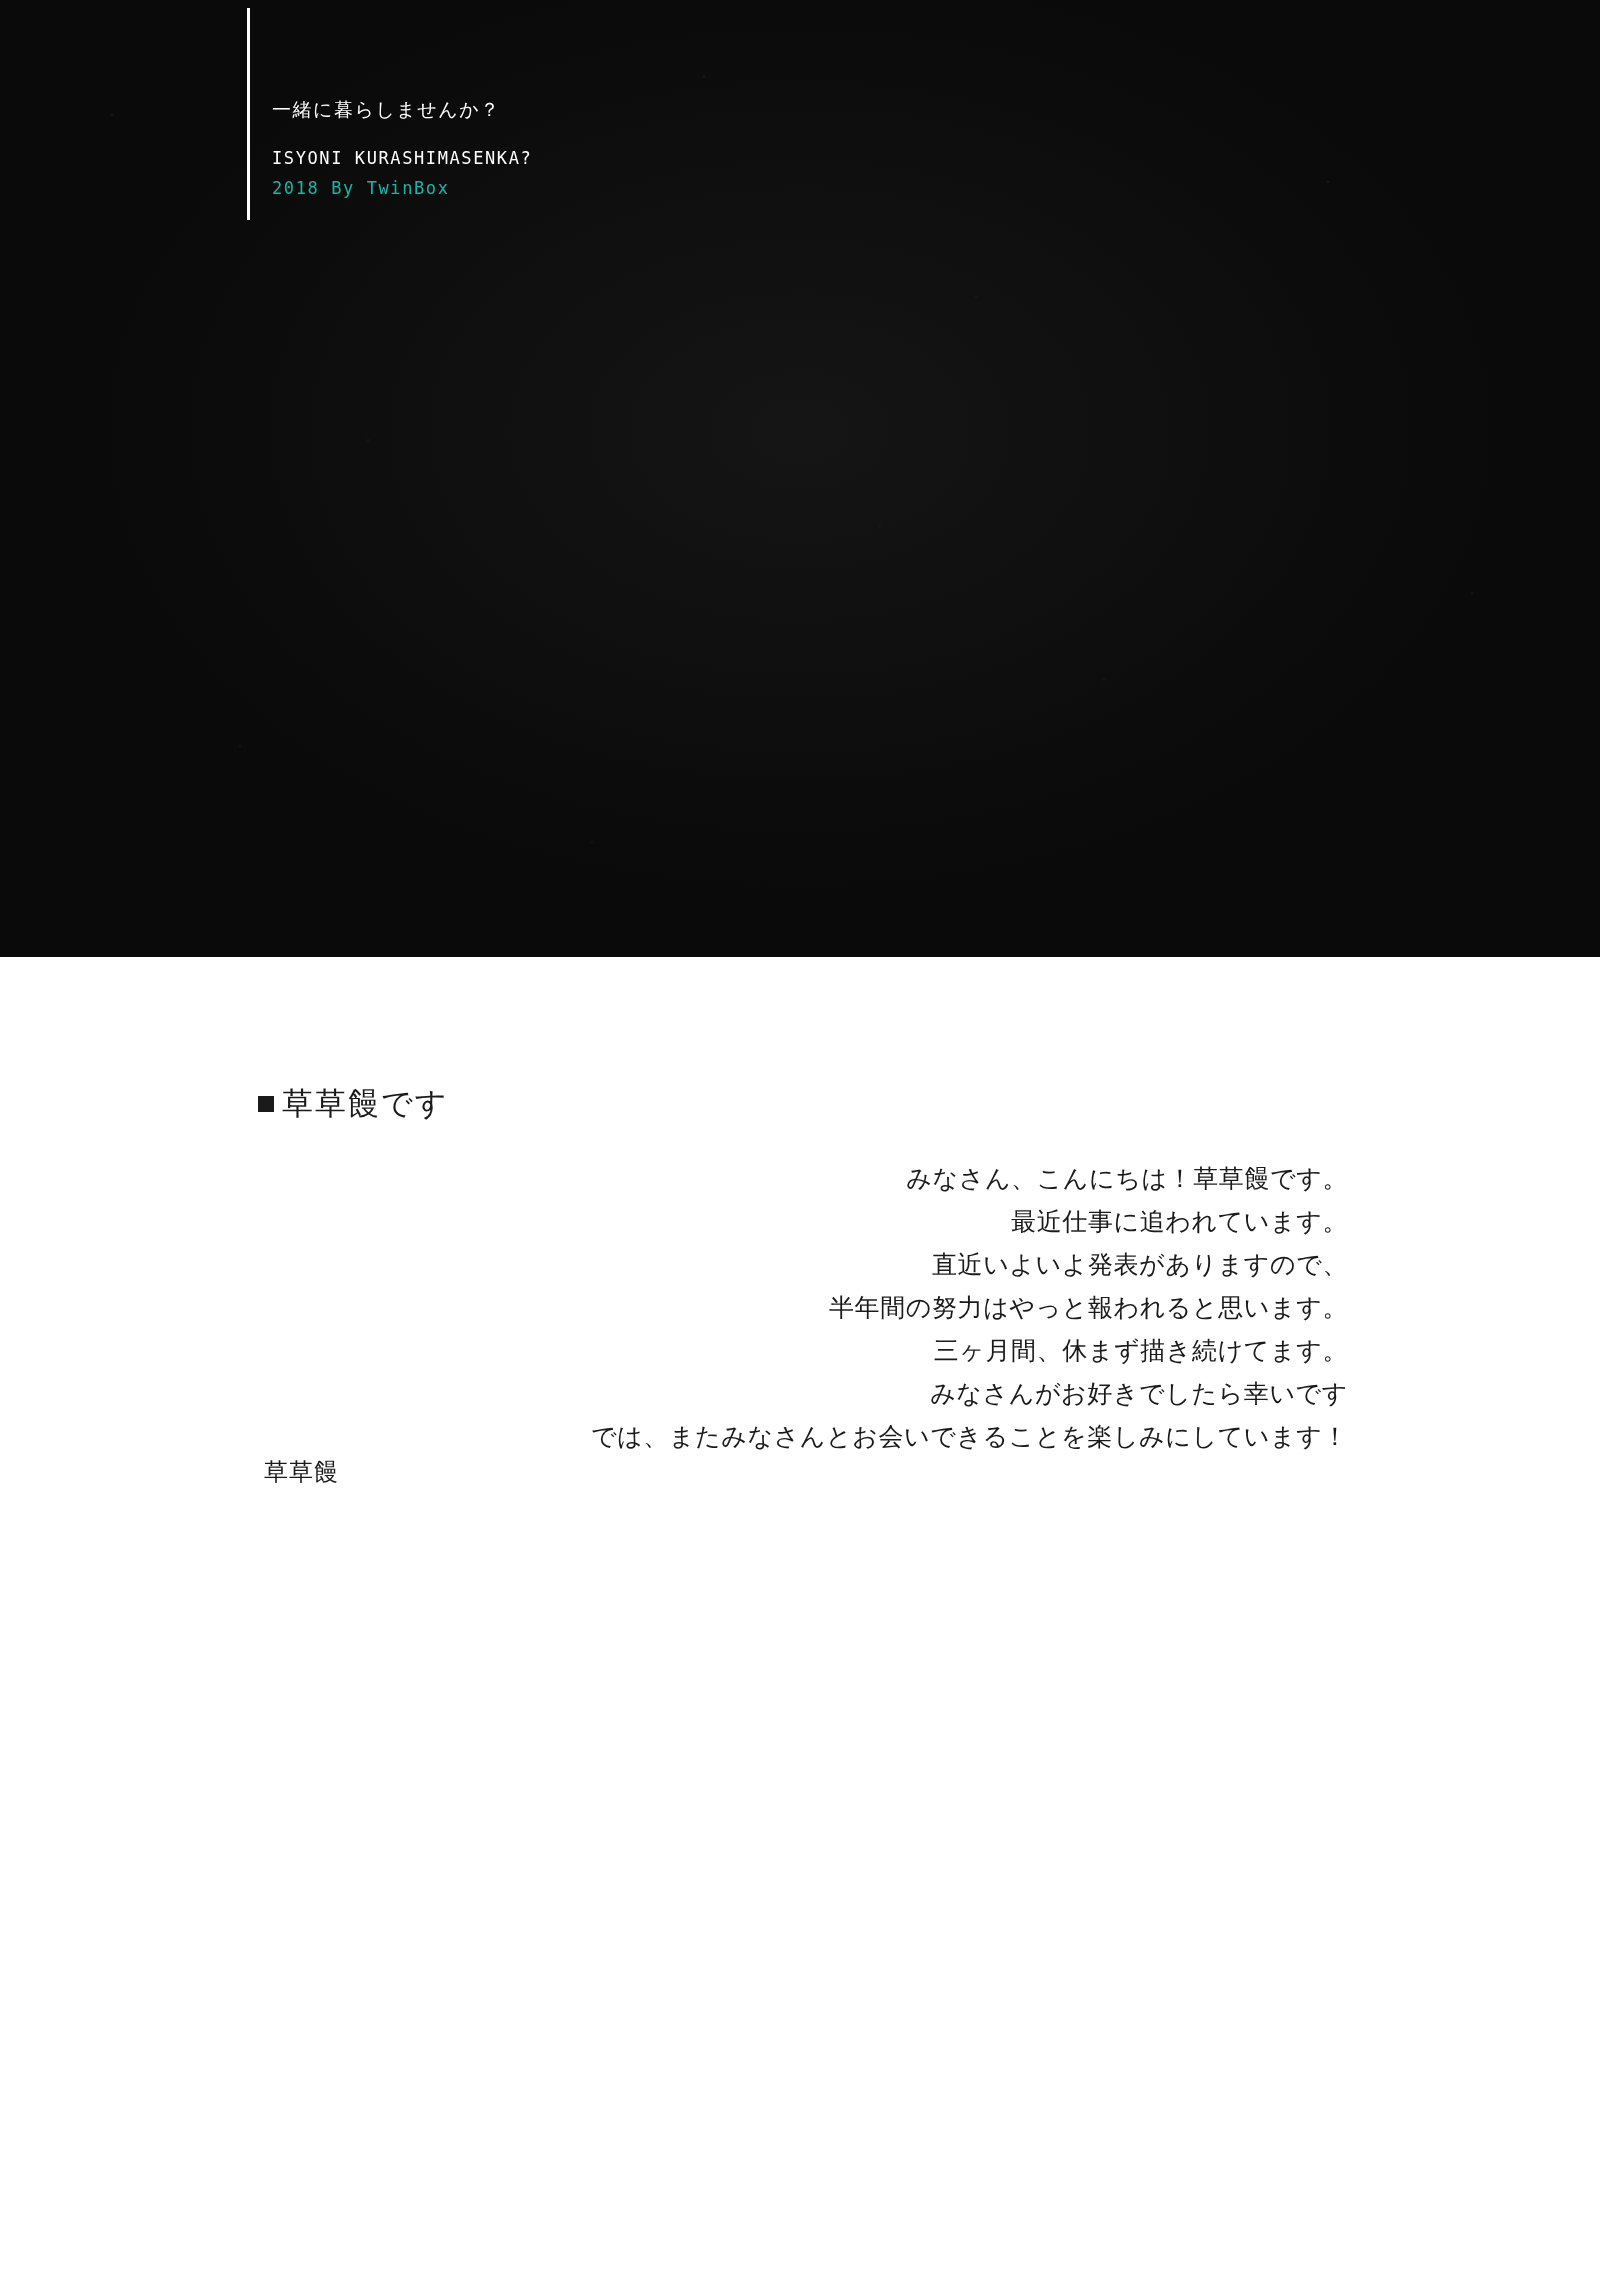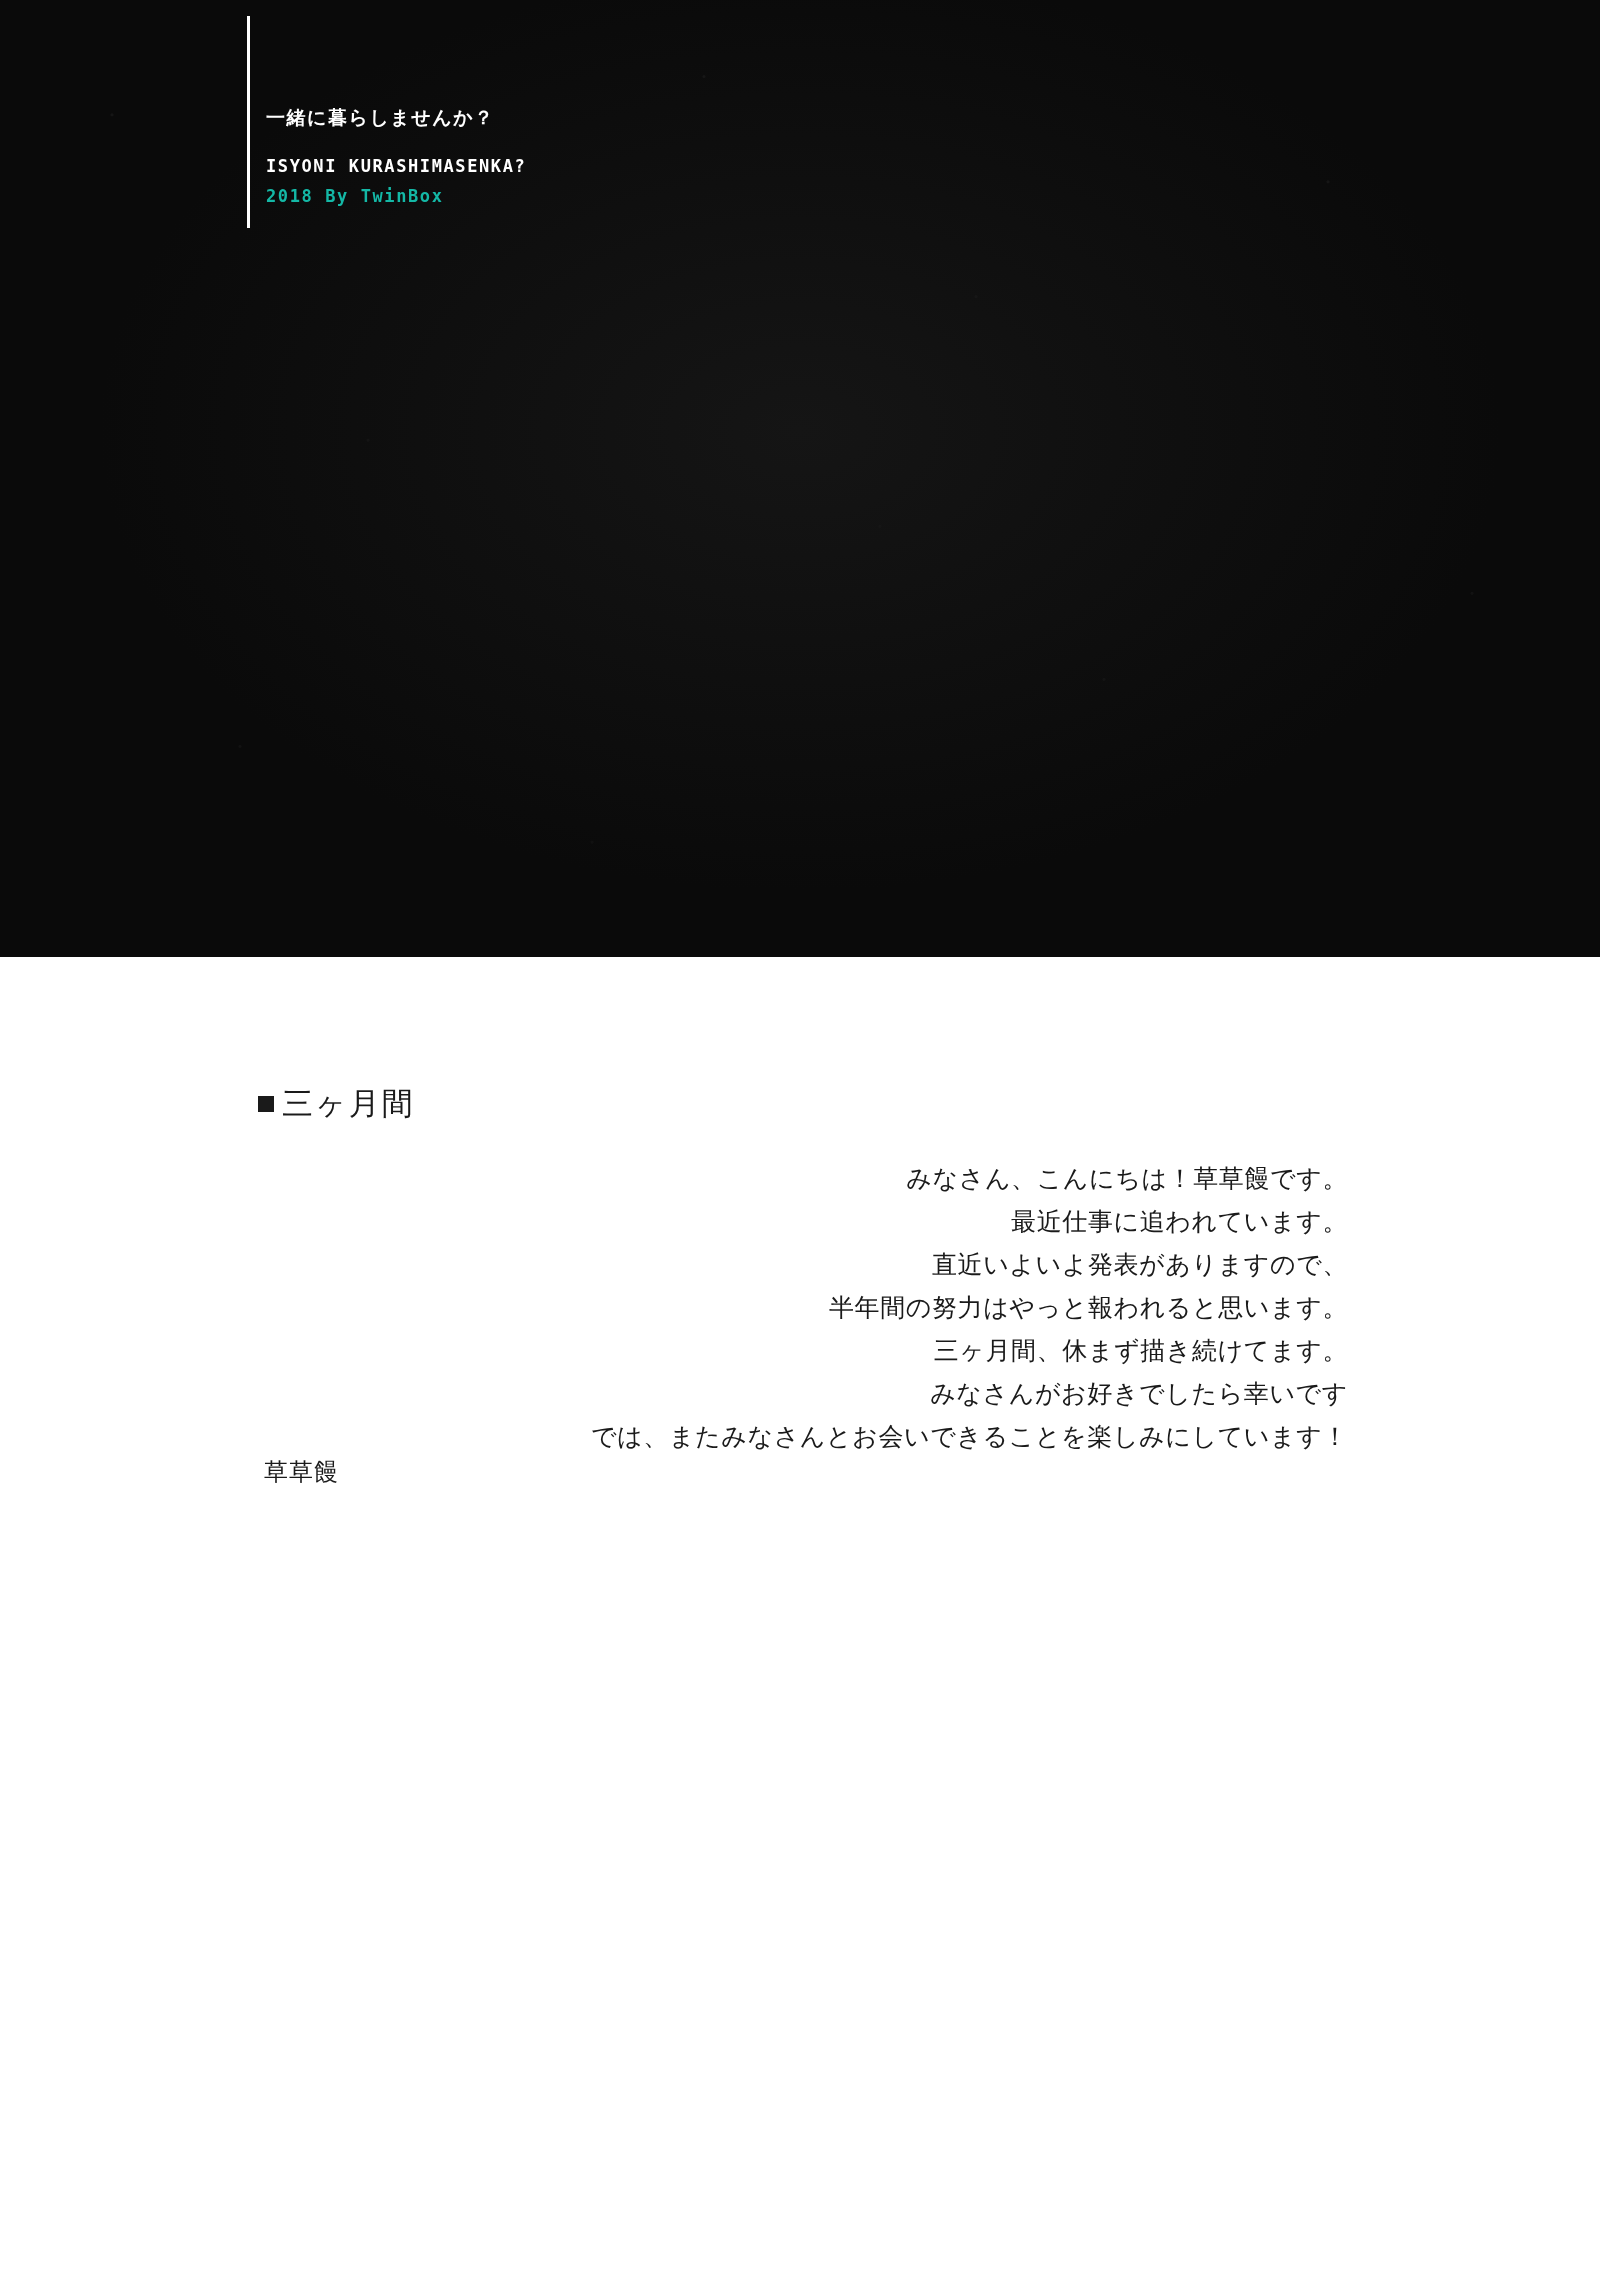--- a/index.html
+++ b/index.html
@@ -45,26 +45,25 @@
   #black-panel .vignette {
     position: absolute;
     inset: 0;
     background: radial-gradient(ellipse at 50% 45%, rgba(30,30,30,0.55) 0%, rgba(10,10,10,0.0) 62%);
   }
 
   
   #title-block {
     position: absolute;
     left: 247px;
-    top: 16px;
-    padding-left: 16px;
+    top: 8px;
+    padding-left: 22px;
     border-left: 3px solid #ffffff;
     height: 212px;
     box-sizing: border-box;
-    font-weight: bold;
   }
   #title-block .spacer {
     height: 89px;
   }
   .title-ja {
     color: #ffffff;
     font-size: 19px;
     line-height: 26px;
     letter-spacing: 1.5px;
     white-space: nowrap;
@@ -148,21 +147,21 @@
     <div class="spacer"></div>
     <div class="title-ja">一緒に暮らしませんか？</div>
     <div class="title-romaji">ISYONI KURASHIMASENKA?</div>
     <div class="title-credit">2018 By TwinBox</div>
   </div>
 </div>
 
 <div id="afterword">
 
   <div id="afterword-heading">
-    <span class="bullet-square"></span><span>三ヶ月間</span>
+    <span class="bullet-square"></span><span>草草饅です</span>
   </div>
 
   <div id="afterword-body">
     <div class="line">みなさん、こんにちは！草草饅です。</div>
     <div class="line">最近仕事に追われています。</div>
     <div class="line">直近いよいよ発表がありますので、</div>
     <div class="line">半年間の努力はやっと報われると思います。</div>
     <div class="line">三ヶ月間、休まず描き続けてます。</div>
     <div class="line">みなさんがお好きでしたら幸いです</div>
     <div class="line">では、またみなさんとお会いできることを楽しみにしています！</div>

